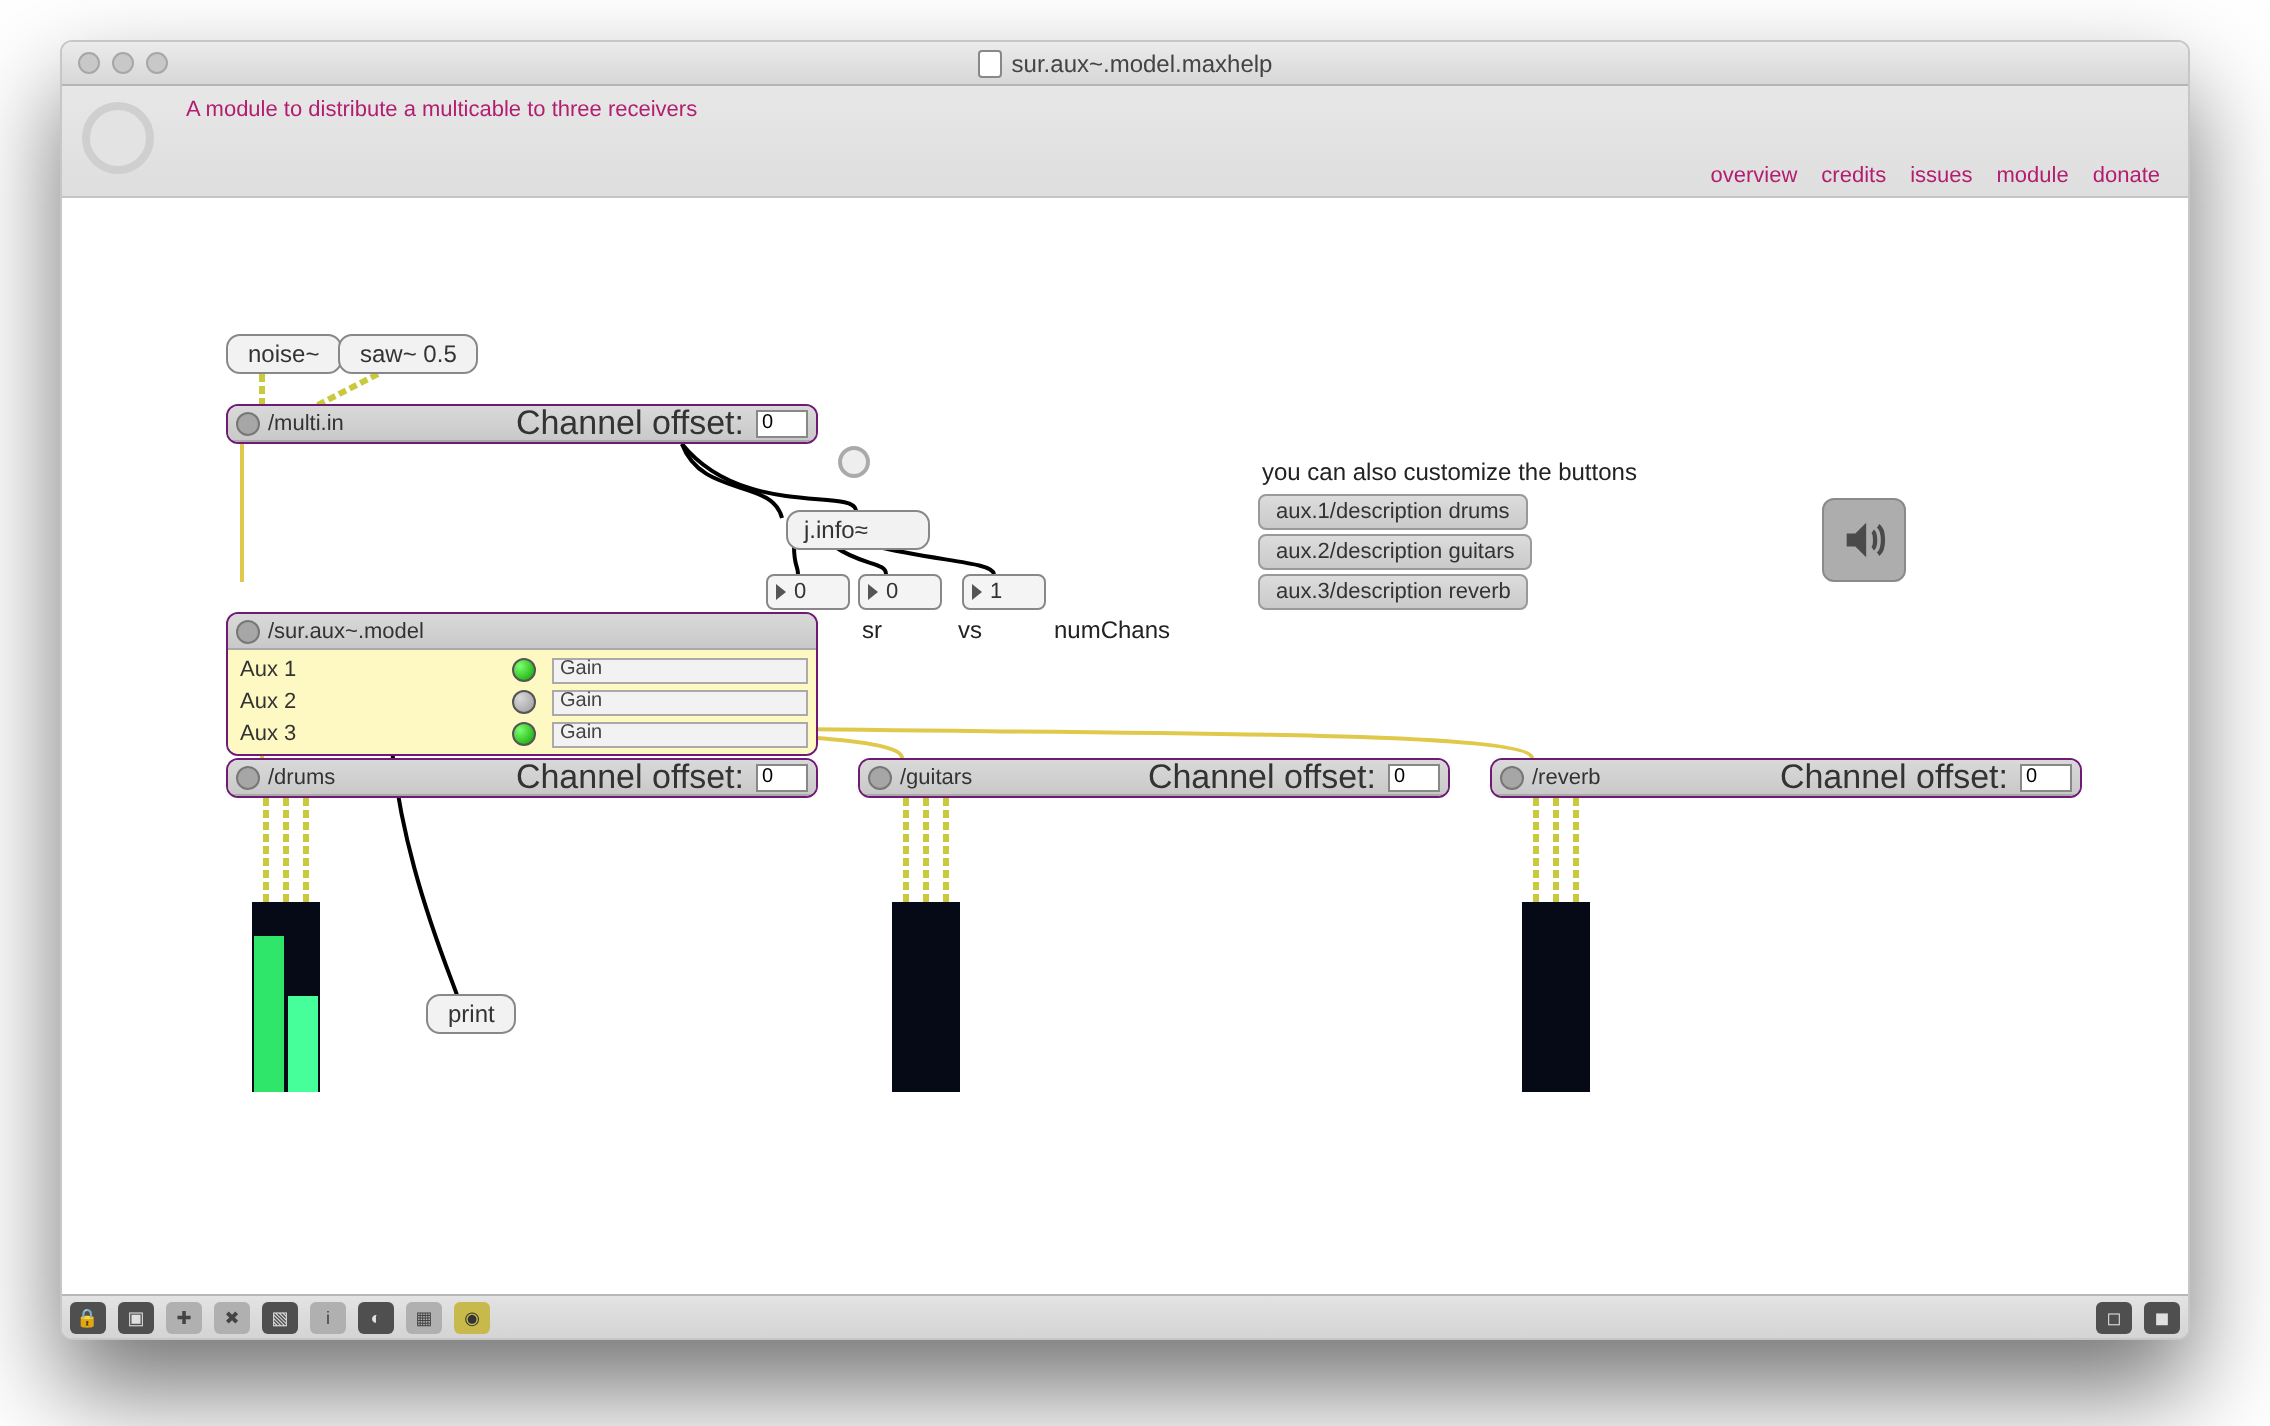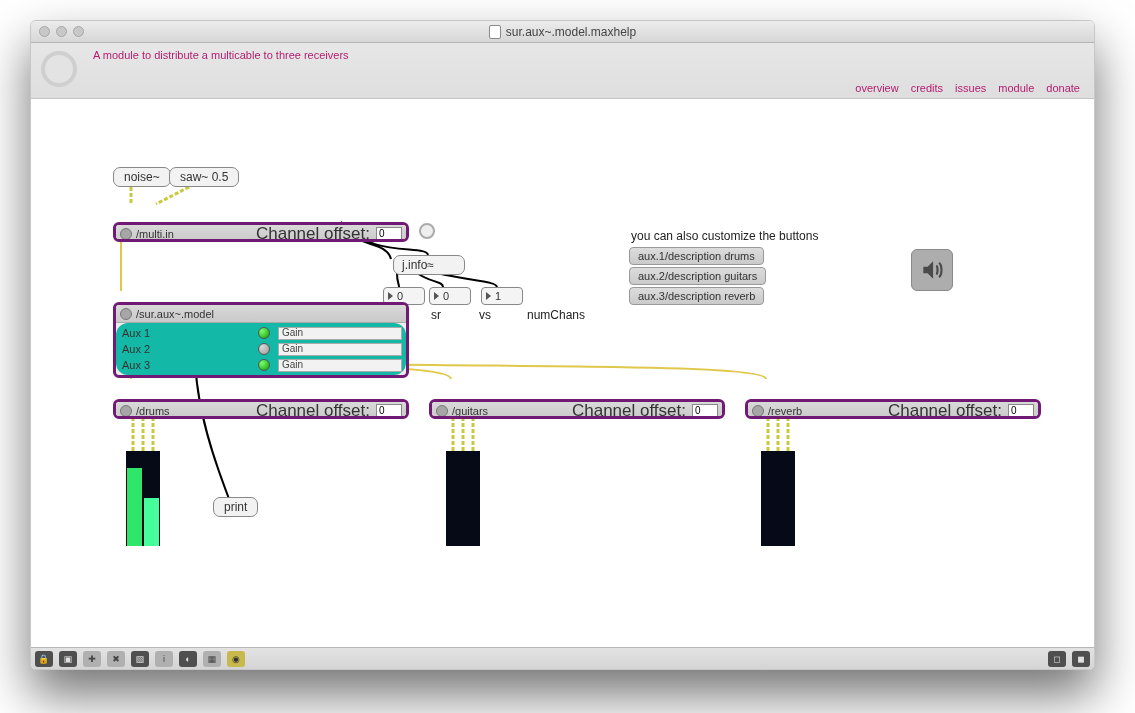--- a/index.html
+++ b/index.html
@@ -162,25 +162,24 @@
     position: absolute;
     width: 16px; height: 16px;
     border-radius: 50%;
     border: 2px solid #aaa;
     background: #eee;
   }
 
   
   .module {
     position: absolute;
-    border: 3px solid #701a75;
+    border: 1px solid #701a75;
     border-radius: 6px;
     overflow: hidden;
     background: #eee;
-    margin-top: 20px;
   }
   .module .mod-head {
     height: 18px;
     background: linear-gradient(#d9d9d9, #c9c9c9);
     border-bottom: 1px solid #aaa;
     display: flex;
     align-items: center;
     font-size: 11px;
     padding-left: 4px;
     gap: 4px;
@@ -205,23 +204,22 @@
     padding-left: 2px;
   }
   .mod-head .of-label {
     font-size: 17px;
     color: #333;
     margin-right: 2px;
   }
 
   
   .aux-body {
-    background: #14b8a6;
+    background: #fef9c3;
     padding: 2px 4px;
-    border-radius: 12px;
   }
   .aux-row {
     display: flex;
     align-items: center;
     height: 16px;
     gap: 8px;
   }
   .aux-row .lbl { width: 130px; padding-left: 2px; font-size: 11px; }
   .led {
     width: 12px; height: 12px;
@@ -412,21 +410,21 @@
       <div class="numbox" style="left:398px; top:188px;">
         <span>0</span>
       </div>
       <div class="numbox" style="left:450px; top:188px;">
         <span>1</span>
       </div>
       <div class="plain" style="left:400px; top:209px;">sr</div>
       <div class="plain" style="left:448px; top:209px;">vs</div>
       <div class="plain" style="left:496px; top:209px;">numChans</div>
 
-      <div class="module" style="left:82px; top:183px; width:296px;">
+      <div class="module" style="left:82px; top:207px; width:296px;">
         <div class="mod-head">
           <span class="disc-btn"></span>
           <span>/sur.aux~.model</span>
           <span class="spacer"></span>
         </div>
         <div class="aux-body">
           <div class="aux-row">
             <span class="lbl">Aux 1</span>
             <span class="led green"></span>
             <span class="gain-field">Gain</span>

